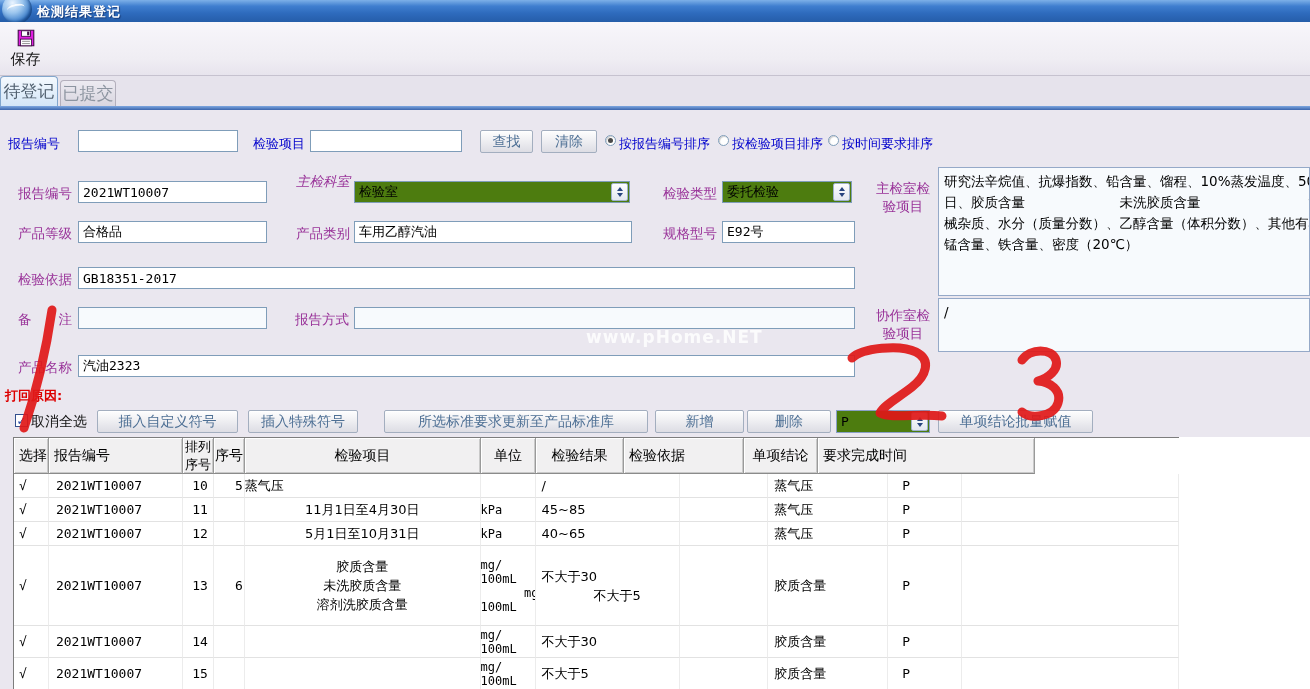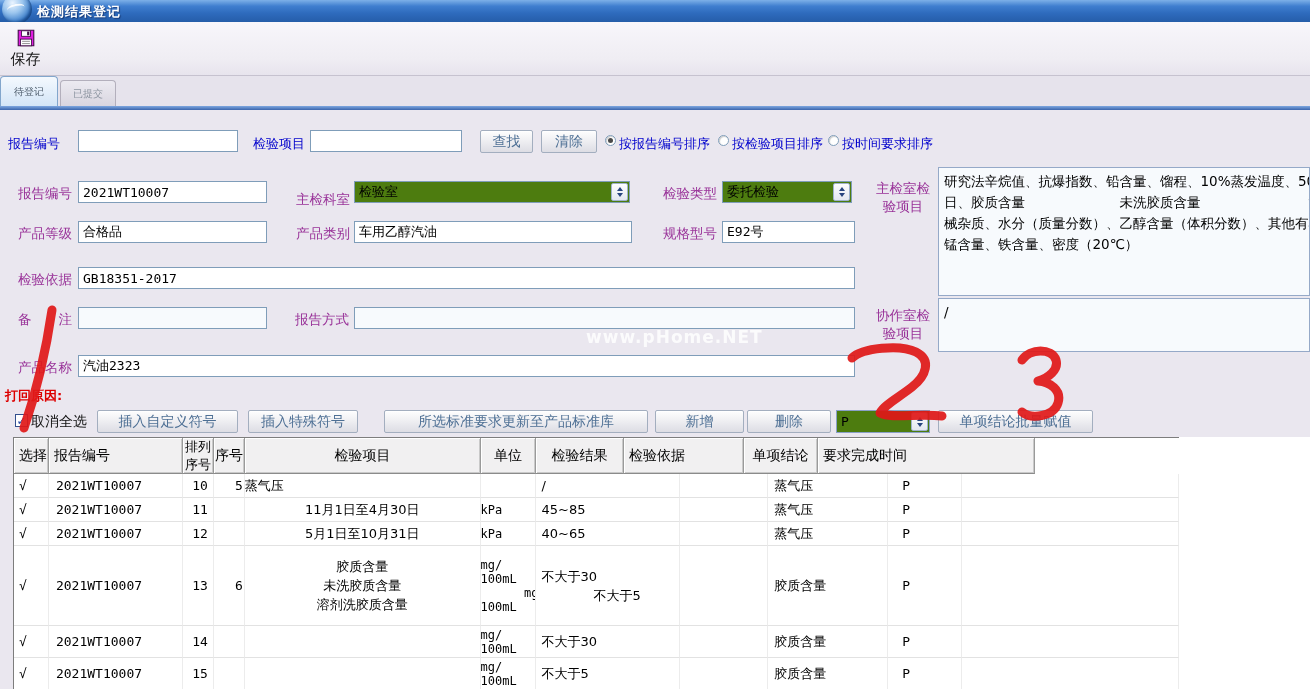--- a/index.html
+++ b/index.html
@@ -26,21 +26,21 @@
     border-bottom:1px solid #c6c2cf; display:flex; align-items:flex-start; padding:4px 0 0 6px; gap:2px;flex-direction:column; }
   .tb-btn { width:39px; height:47px; display:flex; flex-direction:column; align-items:center;
     justify-content:flex-start; background:transparent; border:1px solid transparent; cursor:default; }
   .tb-icon { width:20px; height:20px; display:block; margin-top:1px; }
   .tb-label { font-size:15px; color:#161616; line-height:22px; white-space:nowrap; }
   .tb-btn.disabled .tb-label { color:#b3b0b8; }
 
   
   .tabbar { position:absolute; left:0; top:76px; width:1310px; height:30px; background:#e6e3ec; }
   .tab { position:absolute; bottom:0; display:flex; align-items:center; justify-content:center;
-    font-size:10px; border-radius:4px 4px 0 0; cursor:default; }
+    font-size:17px; border-radius:4px 4px 0 0; cursor:default; }
   .tab.active { left:0; width:58px; height:30px; background:linear-gradient(180deg,#f4f9fe 0%,#d3e5f7 100%);
     border:1px solid #82a6cc; border-bottom:none; color:#51606f; }
   .tab.inactive { left:60px; width:56px; height:26px; background:linear-gradient(180deg,#eceaf1 0%,#d9d6e0 100%);
     border:1px solid #b3afbc; border-bottom:none; color:#8d95a1; }
   .tabstrip { position:absolute; left:0; top:106px; width:1310px; height:4px;
     background:linear-gradient(180deg,#7ea7e0 0%,#3c66ad 100%); }
 
   
   .main { position:absolute; left:0; top:110px; width:1310px; height:579px; background:#eae7ef; }
 
@@ -227,21 +227,21 @@
 
     <span class="radio on" style="left:605px; top:25px;"></span>
     <span class="lbl-blue" style="left:619px; top:25px;">按报告编号排序</span>
     <span class="radio" style="left:718px; top:25px;"></span>
     <span class="lbl-blue" style="left:732px; top:25px;">按检验项目排序</span>
     <span class="radio" style="left:828px; top:25px;"></span>
     <span class="lbl-blue" style="left:842px; top:25px;">按时间要求排序</span>
 
     <span class="lbl-purple" style="left:18px; top:75px;">报告编号</span>
     <input class="ipt" style="left: 78px; top: 71px; width: 189px;" value="2021WT10007">
-    <span class="lbl-purple" style="left:296px; top:81px;">主检科室</span>
+    <span class="lbl-purple" style="left:296px; top:63px;font-style:italic;">主检科室</span>
     <div class="sel" style="left:354px; top:71px; width:276px;">
       <span>检验室</span>
       <span class="spin">
           <i class="up"></i>
           <i class="dn"></i>
         </span>
     </div>
     <span class="lbl-purple" style="left:663px; top:75px;">检验类型</span>
     <div class="sel" style="left:722px; top:71px; width:130px;">
       <span>委托检验</span>

